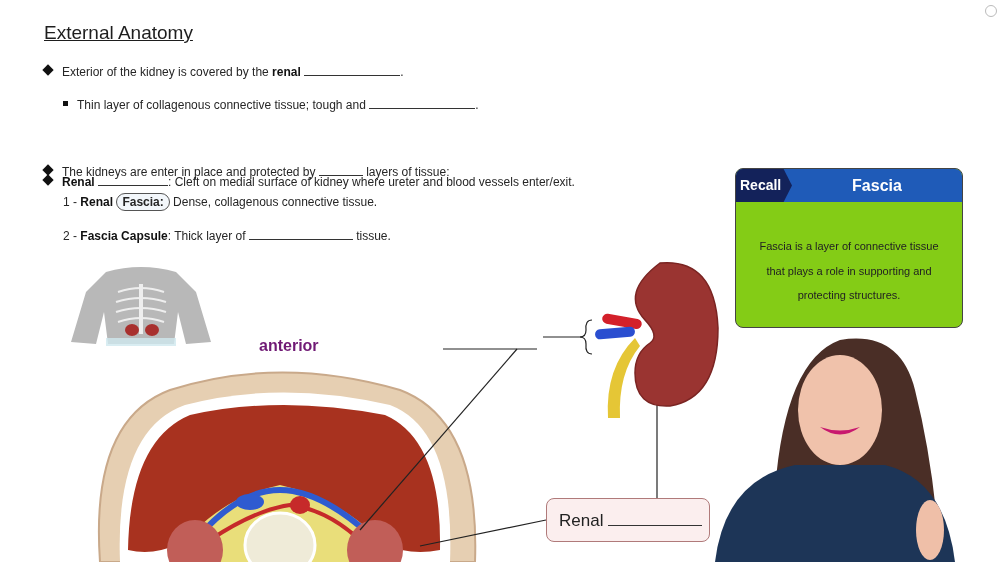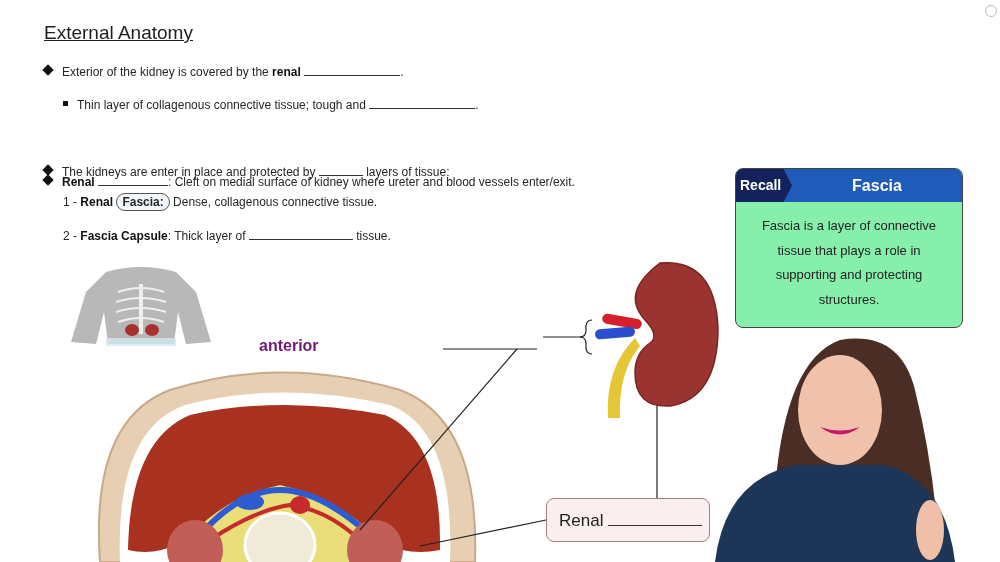--- a/index.html
+++ b/index.html
@@ -5,25 +5,25 @@
   html, body { margin:0; padding:0; }
   body { width:1000px; height:562px; background:#ffffff; position:relative; overflow:hidden; font-family:"Liberation Sans", sans-serif; color:#222; }
   .abs { position:absolute; }
   .title { left:44px; top:22px; font-size:19px; font-weight:normal; text-decoration:underline; color:#1e1e1e; }
   .line { font-size:12px; color:#262626; white-space:nowrap; }
   .bullet { display:inline-block; width:8px; height:8px; background:#111; transform:rotate(45deg); margin-right:10px; position:relative; top:-2px; }
   .subbullet { display:inline-block; width:5px; height:5px; background:#111; margin-right:9px; position:relative; top:-3px; }
   b { font-weight:bold; color:#111; }
   .blank { display:inline-block; border-bottom:1px solid #333; height:14px; vertical-align:baseline; }
   .fascia-box { display:inline-block; border:1.5px solid #555; border-radius:11px; padding:1px 5px; background:#f3f7fb; font-weight:bold; }
-  .recall { left:735px; top:168px; width:226px; height:158px; border:1.5px solid #444; border-radius:8px; background:#86efac; overflow:hidden; }
+  .recall { left:735px; top:168px; width:226px; height:158px; border:1.5px solid #444; border-radius:8px; background:#84cc16; overflow:hidden; }
   .recall-head { height:33px; background:#1f5bb8; position:relative; }
   .recall-tag { position:absolute; left:0; top:0; height:33px; width:52px; background:#13225a; color:#fff; font-weight:bold; font-size:14px; line-height:33px; padding-left:4px; clip-path:polygon(0 0, 85% 0, 100% 50%, 85% 100%, 0 100%); }
   .recall-title { position:absolute; left:60px; right:4px; top:0; line-height:33px; text-align:center; color:#fff; font-weight:bold; font-size:16px; }
-  .recall-body { text-align:center; font-size:13px; line-height:24.5px; color:#222; padding-top:12px; }
+  .recall-body { text-align:center; font-size:11px; line-height:24.5px; color:#222; padding-top:12px;margin-top:20px; }
   .renal-box { left:546px; top:498px; width:164px; height:44px; border:1.5px solid #b07a7a; border-radius:8px; background:#fbeeee; font-size:17px; line-height:44px; padding-left:12px; box-sizing:border-box; }
   .anterior { left:259px; top:337px; font-size:16px; font-weight:bold; color:#701a75; }
   .corner { right:3px; top:5px; width:10px; height:10px; border:1px solid #bbb; border-radius:50%; }
 </style>
 </head>
 <body>
 
 <div class="abs title">External Anatomy</div>
 
 <div class="abs line" style="left:44px;top:61px;">

